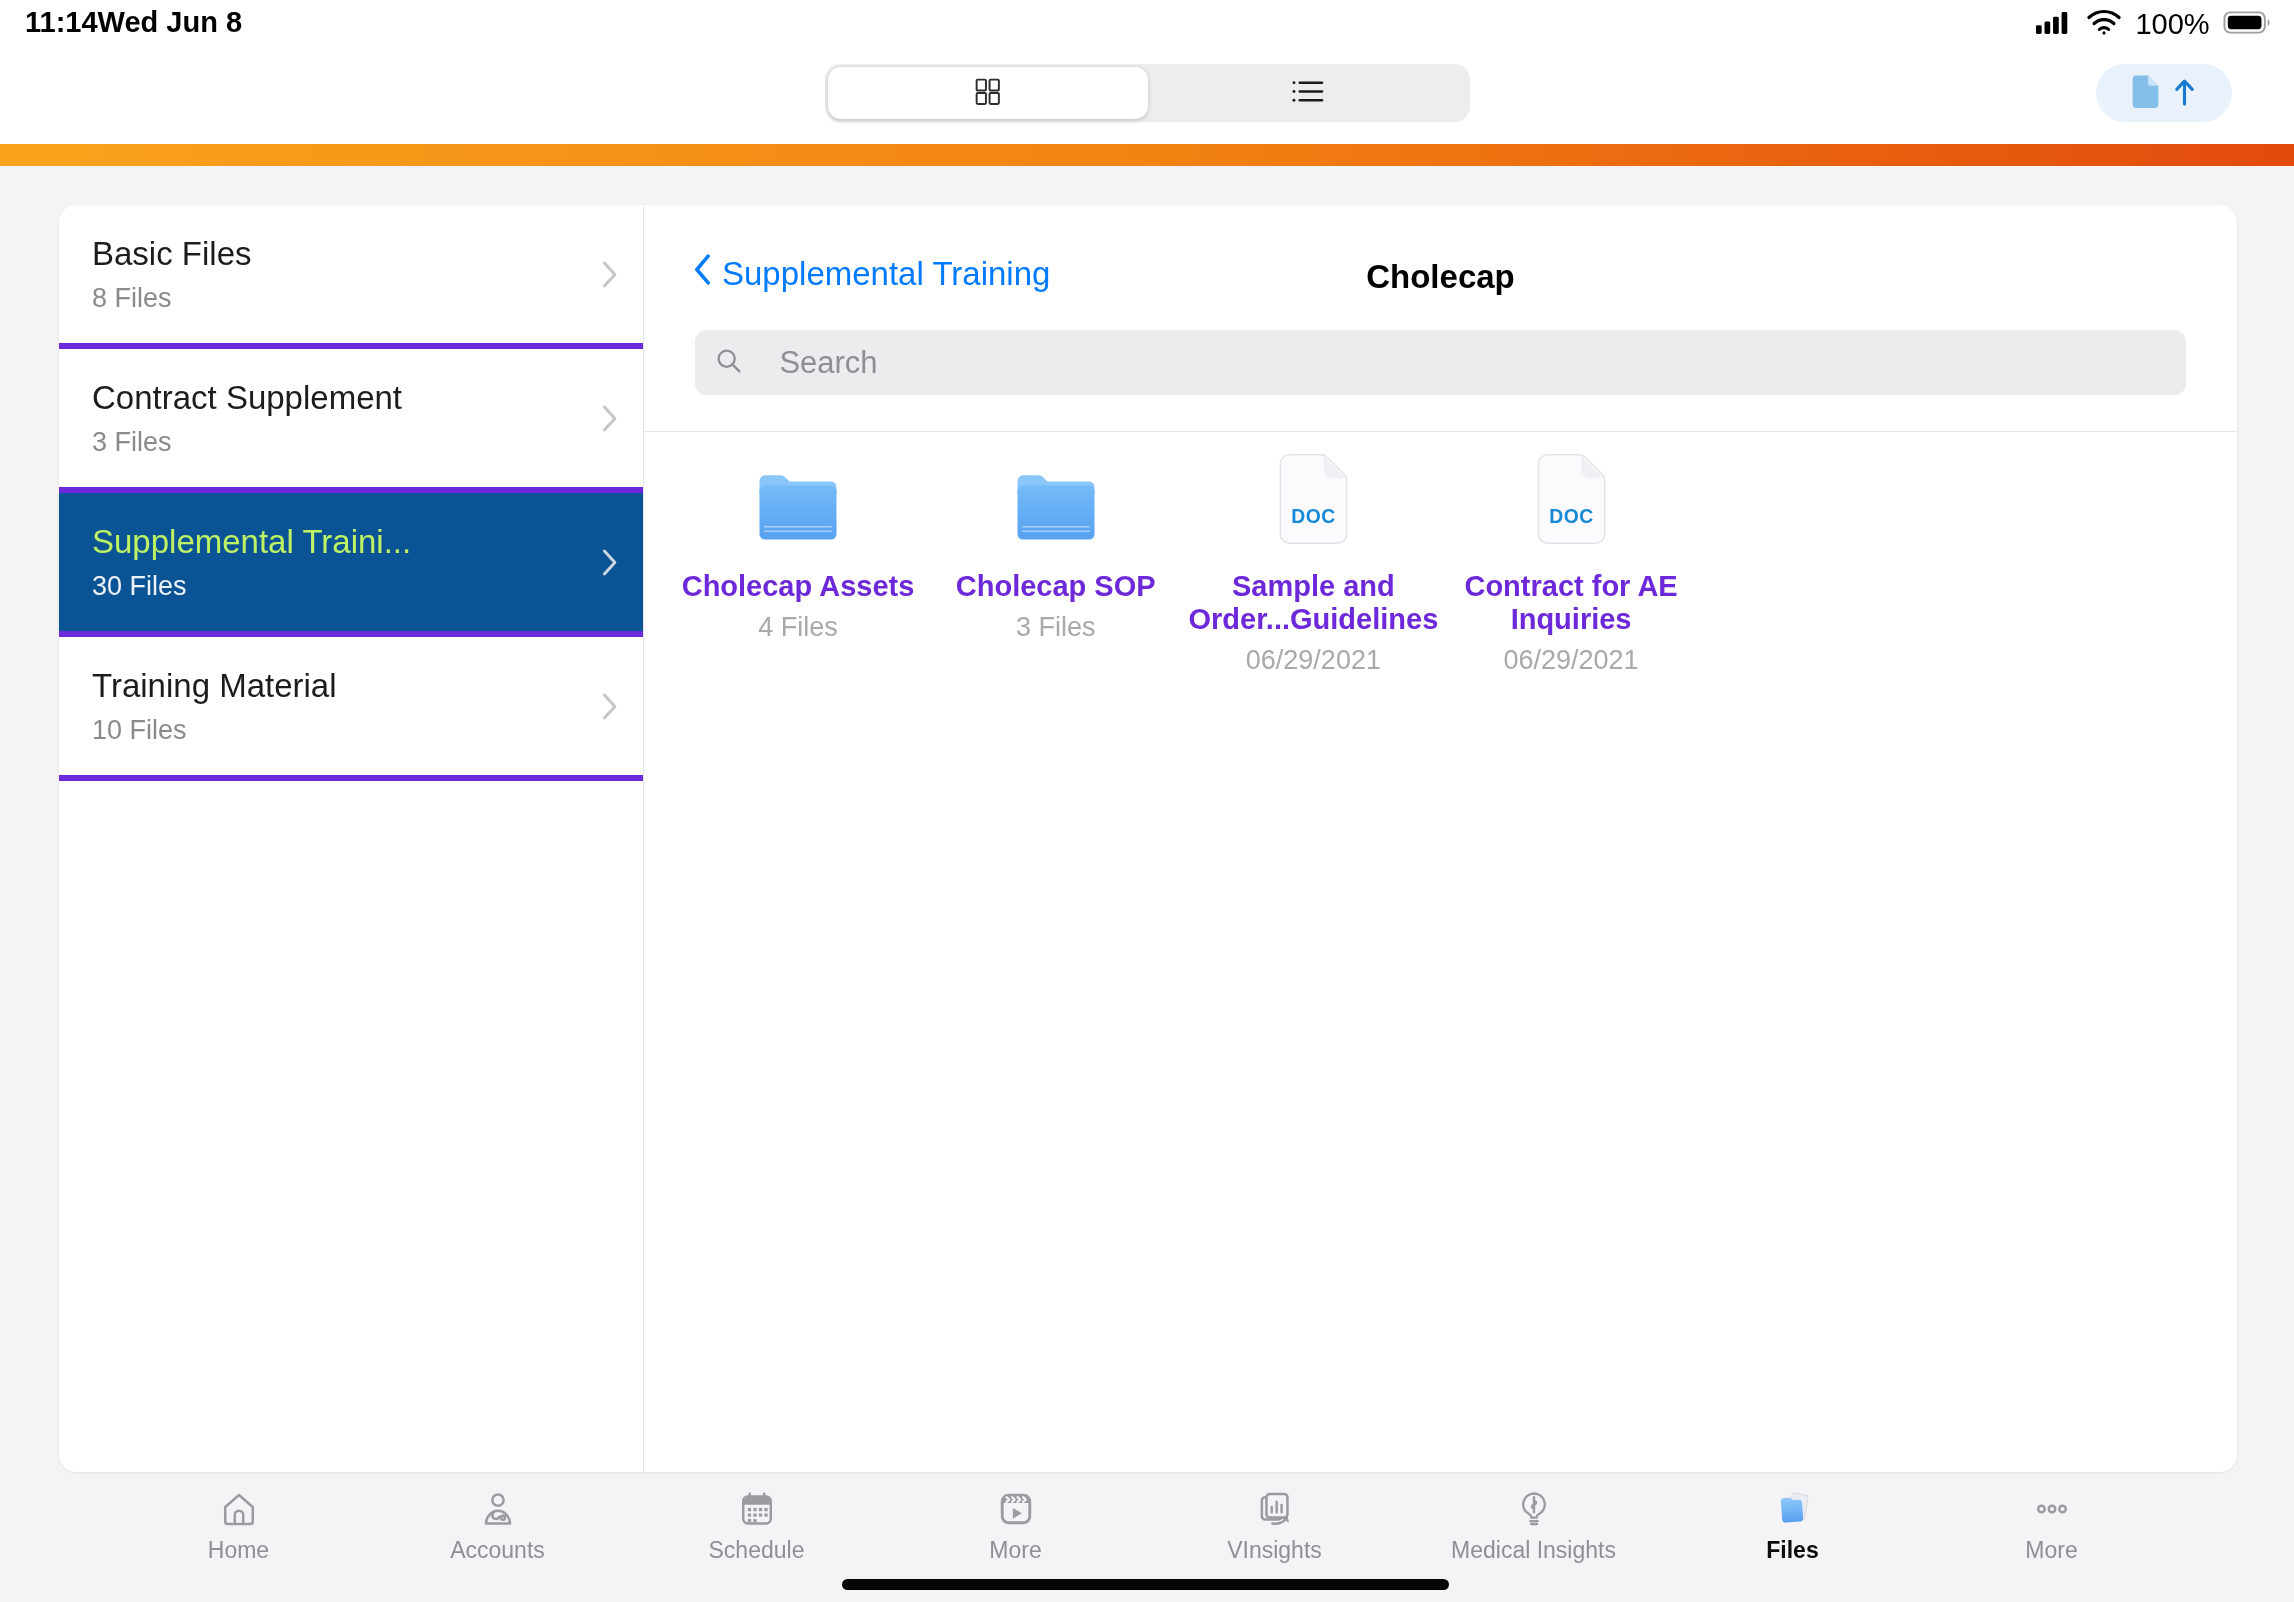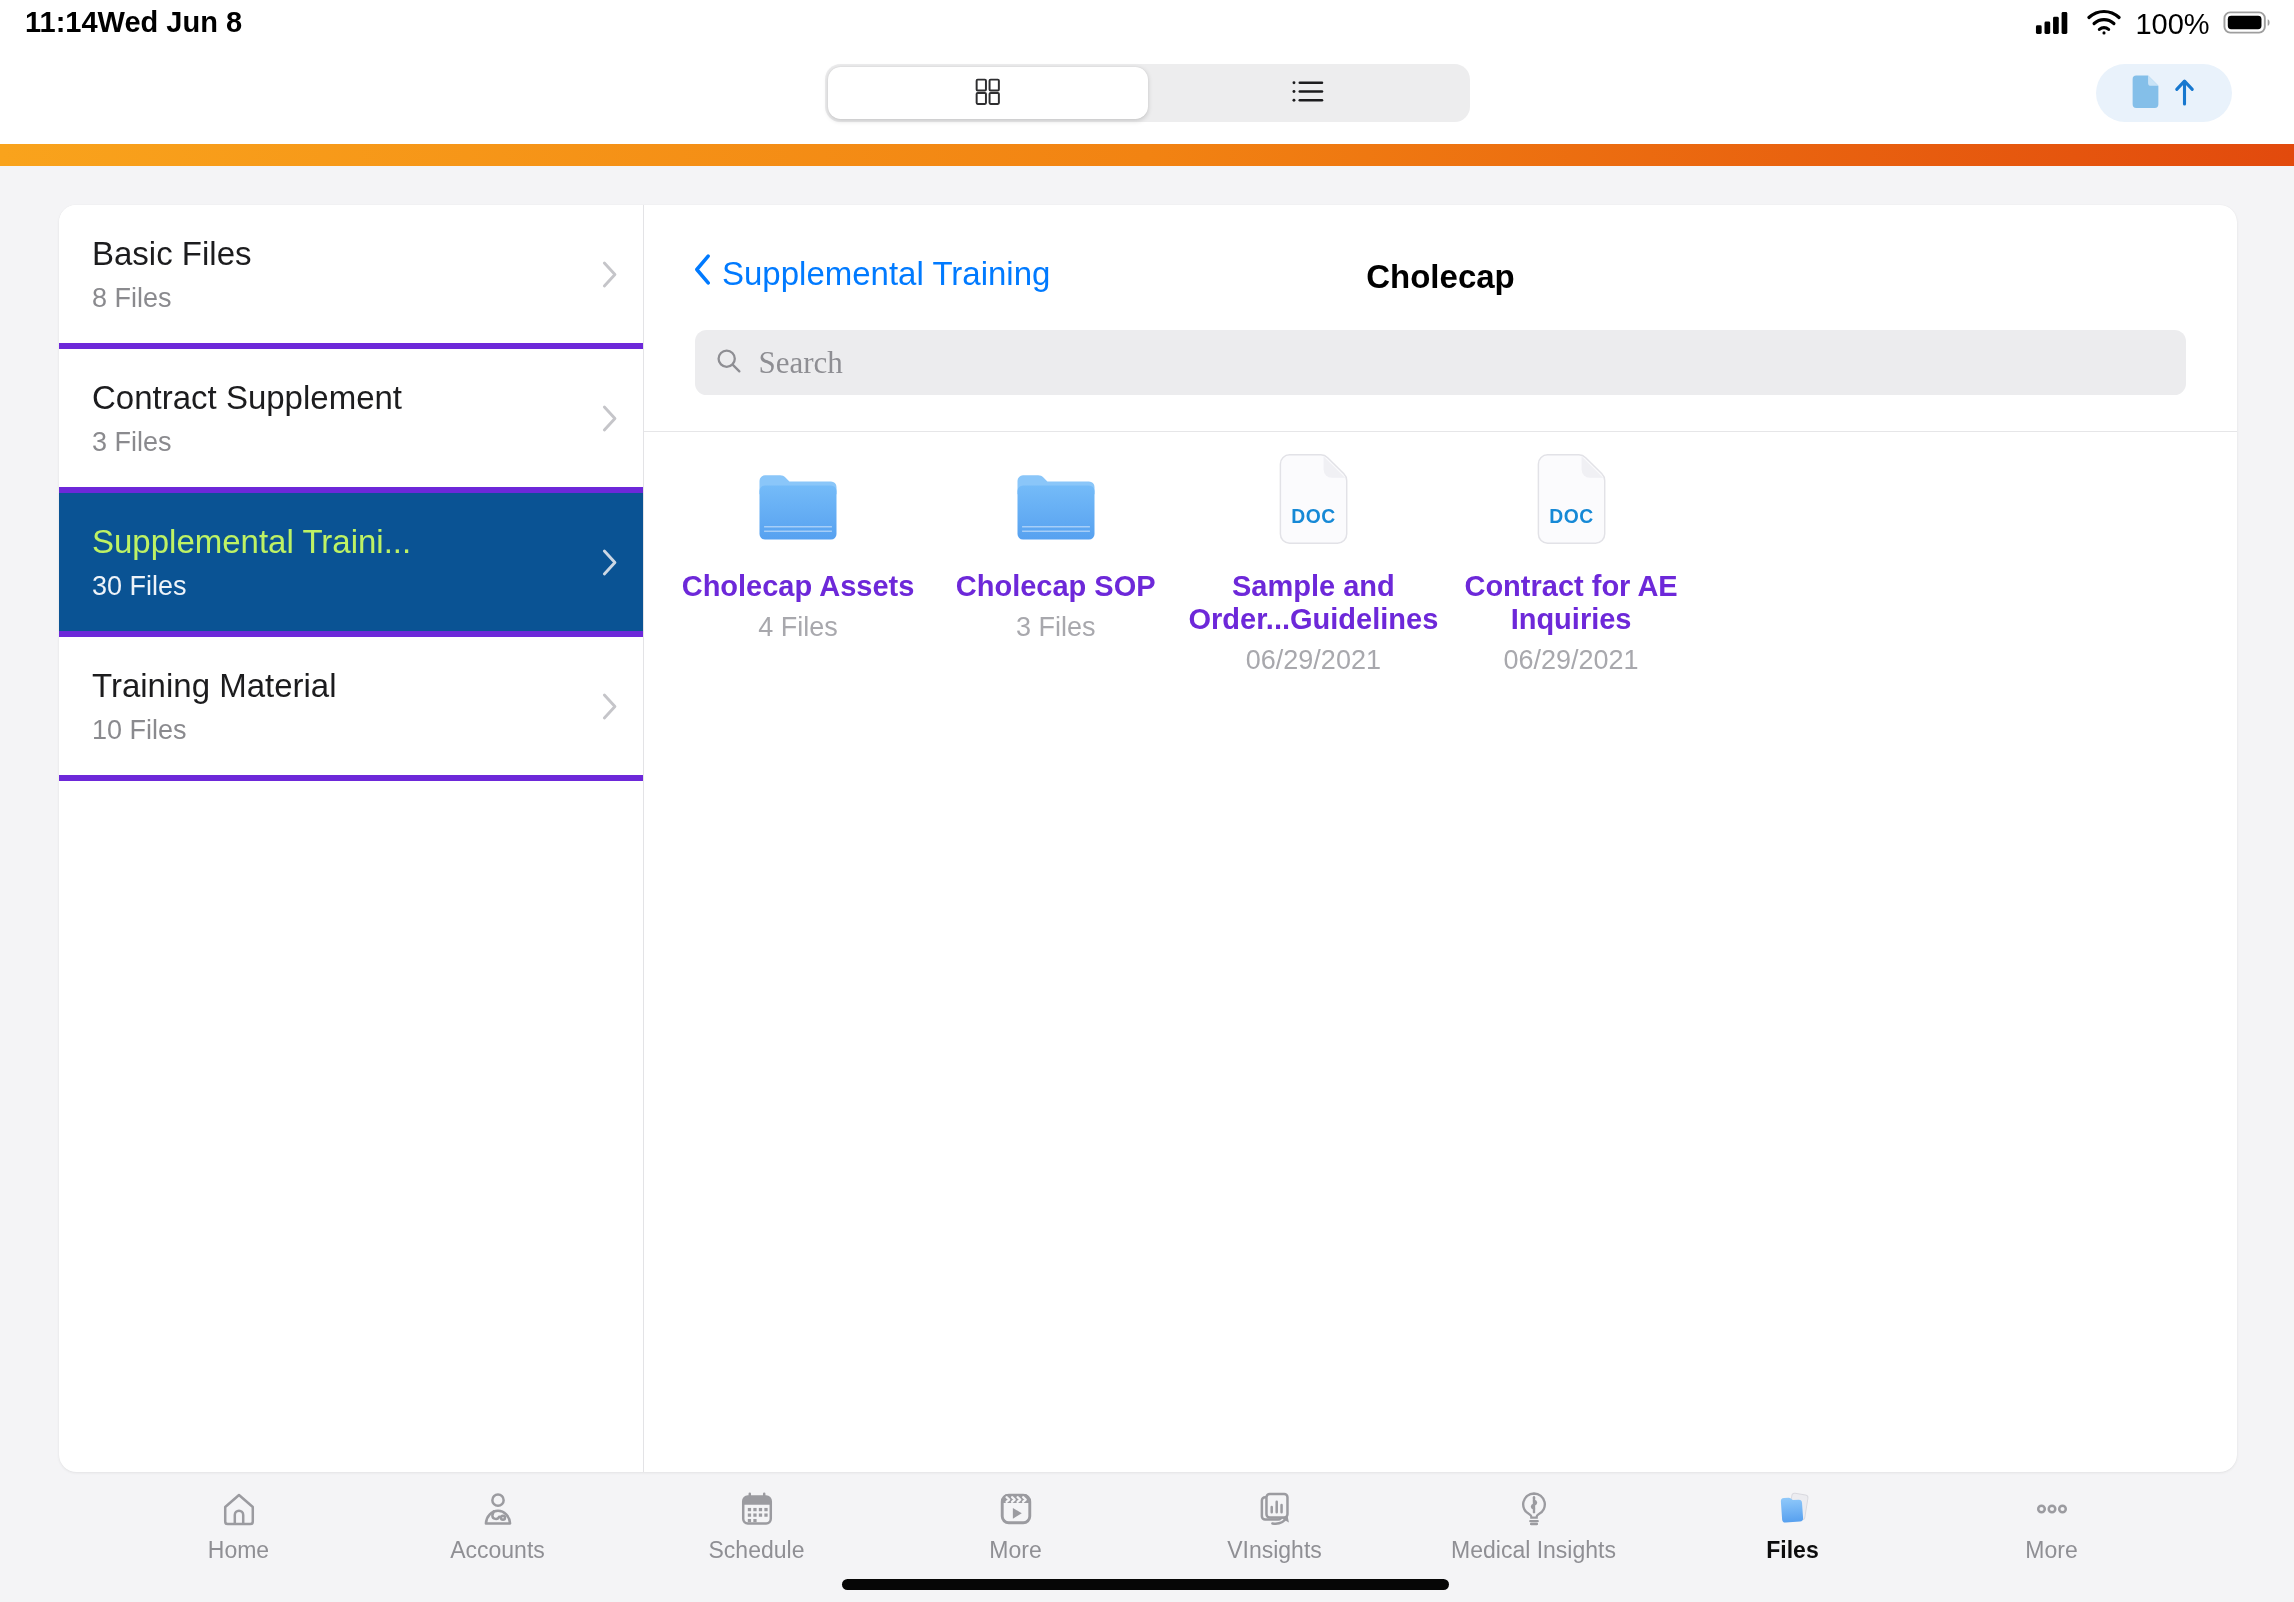--- a/index.html
+++ b/index.html
@@ -40,21 +40,21 @@
   .sb-item.selected .sb-chev{color:#ccd7e4;}
   
   .main{position:relative;flex:1;}
   .back-link{position:absolute;left:48px;top:48px;display:flex;align-items:center;gap:9px;
     color:#007aff;font-size:33px;cursor:pointer;}
   .panel-title{position:absolute;left:0;right:0;top:53px;text-align:center;
     font-size:33px;font-weight:700;color:#000;pointer-events:none;}
   .search-box{position:absolute;left:51px;right:51px;top:125px;height:65px;background:#ececee;
     border-radius:11.5px;display:flex;align-items:center;padding:0 19px;box-sizing:border-box;gap:13.4px;}
   .search-box input{flex:1;border:none;outline:none;background:transparent;
-    font-size:31px;color:#a21caf;font-family:Liberation Serif, serif;}
+    font-size:31px;color:#a21caf;font-family:Liberation Sans, sans-serif;margin-left:21px;}
   .search-box input::placeholder{color:#8e8e93;}
   .panel-divider{position:absolute;left:0;right:0;top:226px;height:1px;background:#e6e6e8;}
   .grid{position:absolute;left:0;right:0;top:252px;display:flex;align-items:flex-start;padding-left:29px;}
   .g-item{width:250px;margin-right:7.7px;display:flex;flex-direction:column;align-items:center;cursor:pointer;}
   .gi-icon{height:92px;display:flex;align-items:flex-end;justify-content:center;}
   .gi-name{margin-top:21px;font-size:29px;line-height:33px;font-weight:600;color:#6d28d9;text-align:center;}
   .gi-sub{margin-top:8.6px;font-size:27px;color:#a8a8ad;text-align:center;}
   
   .tabbar{position:absolute;left:109px;top:1478px;width:2077px;height:113px;display:flex;}
   .tab{width:259px;display:flex;flex-direction:column;align-items:center;padding-top:5.8px;cursor:pointer;

